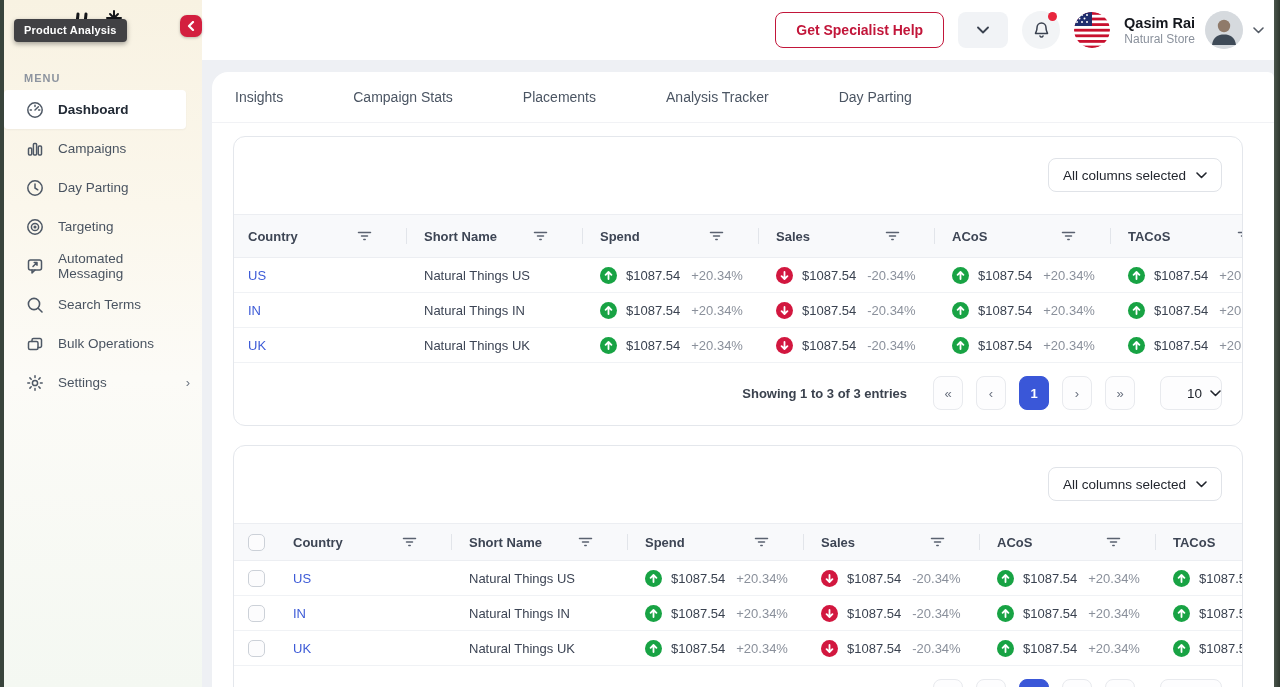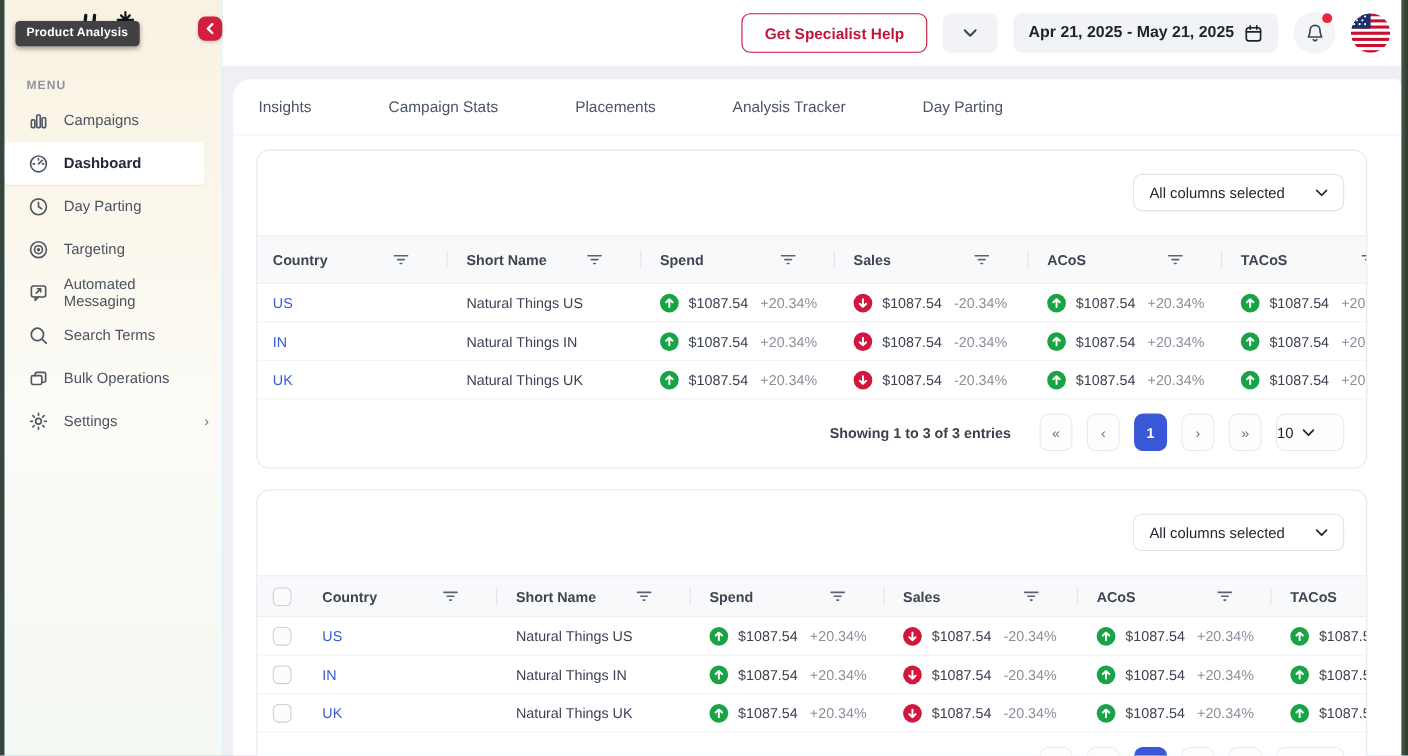--- a/index.html
+++ b/index.html
@@ -1,18 +1,18 @@
 <!DOCTYPE html>
 <html><head>
 <meta charset="utf-8">
 <style>
   * { margin:0; padding:0; box-sizing:border-box; }
   html,body { width:1280px; height:687px; overflow:hidden; }
   body { font-family:"Liberation Sans","DejaVu Sans",sans-serif; background:#fff; position:relative; }
-  .page { position:absolute; inset:0; width:1280px; height:687px; overflow:hidden; background:#7dd3fc; }
+  .page { position:absolute; inset:0; width:1280px; height:687px; overflow:hidden; background:#0f766e; }
 
   
   .edge { position:absolute; top:0; bottom:0; background:#39443c; z-index:60; }
   .edge.left { left:0; width:4px; }
   .edge.right { right:0; width:6px; background:linear-gradient(90deg,#4a554c,#2e382f); }
 
   
   .sidebar { position:absolute; left:4px; top:0; bottom:0; width:198px;
     background:linear-gradient(180deg,#f8f2e2 0%, #fbf7ec 30%, #fcfbf7 55%, #f4f8f2 100%); z-index:5; }
   .logo-row { position:relative; height:58px; }
@@ -64,21 +64,21 @@
     padding:7px 16px; box-shadow:0 2px 0 #3b5bd8 inset 0 0; position:relative; }
   .tab.active::after { content:""; position:absolute; left:8px; right:8px; bottom:-2px; height:2px;
     background:#3b5bd8; border-radius:2px; }
 
   .table-card { width:1010px; margin-left:21px; border:1px solid #e4e7ec; border-radius:12px;
     background:#fff; overflow:hidden; }
   .table-card.first { margin-top:13px; }
   .table-card.second { margin-top:19px; height:400px; }
   .card-toolbar { display:flex; justify-content:flex-end; padding:21px 20px 0; }
   .columns-dd { height:34px; border:1px solid #e0e3e8; background:#fff; border-radius:8px; cursor:pointer;
-    display:flex; align-items:center; gap:28px; padding:0 14px; font-size:13.5px; color:#22262e;
+    display:flex; align-items:center; gap:10px; padding:0 14px; font-size:13.5px; color:#22262e;
     font-family:"Liberation Sans","DejaVu Sans",sans-serif; }
 
   .tbl { width:1056px; margin-top:22px; }
   .tbl.with-cb { width:1101px; }
   .tbl-head { display:flex; background:#f8f9fb; border-top:1px solid #eceef2; border-bottom:1px solid #eceef2; height:44px; }
   .second .tbl-head { height:38px; }
   .th { width:176px; flex:none; display:flex; align-items:center; padding:0 14px; position:relative;
     font-size:13px; font-weight:700; color:#3d4554; }
   .th::after { content:""; position:absolute; right:3px; top:50%; transform:translateY(-50%);
     width:1px; height:16px; background:#e2e5ea; }
@@ -98,21 +98,21 @@
   .badge.down { background:#d2173f; }
   .m-val { color:#3a4250; }
   .m-chg { color:#8a909b; margin-left:2px;text-align:center; }
 
   .pagination { display:flex; align-items:center; justify-content:flex-end; gap:13px; padding:13px 20px 15px; }
   .pg-summary { font-size:13px; font-weight:600; color:#3b424e; margin-right:13px; }
   .pg-btn { min-width:30px; height:34px; border:1px solid #e8eaee; background:#fdfdfe; border-radius:8px;
     color:#6b7280; font-size:13px; cursor:pointer; display:flex; align-items:center; justify-content:center; padding:0 9px; }
   .pg-btn.active { background:#3a57d8; border-color:#3a57d8; color:#fff; font-weight:600; }
   .size-dd { height:34px; min-width:62px; border:1px solid #e8eaee; background:#fdfdfe; border-radius:8px;
-    display:flex; align-items:center; justify-content:flex-start; gap:8px; font-size:13.5px; color:#22262e; cursor:pointer; }
+    display:flex; align-items:center; justify-content:flex-end; gap:8px; font-size:13.5px; color:#22262e; cursor:pointer;margin-left:12px; }
 
   svg { display:block; }
 </style>
 </head>
 <body>
 
 <div class="page">
   <div class="edge left"></div>
   <div class="edge right"></div>
 
@@ -128,40 +128,40 @@
       <button class="collapse-btn">
         <svg width="8" height="10" viewBox="0 0 8 10" fill="none" stroke="#fff" stroke-width="2.2" stroke-linecap="round" stroke-linejoin="round">
             <polyline points="6,1 2,5 6,9"></polyline>
           </svg>
       </button>
     </div>
 
     <div class="menu-label">MENU</div>
 
     <nav>
+      <div class="menu-item active">
+        <span class="mi-icon">
+          <svg width="18" height="18" viewBox="0 0 18 18" fill="none" stroke="currentColor" stroke-width="1.5" stroke-linecap="round">
+              <circle cx="9" cy="9" r="7.2"></circle>
+              <path d="M9 9 L12.4 5.8"></path>
+              <path d="M9 4.2 V5.4 M13.8 9 H12.6 M4.2 9 H5.4"></path>
+            </svg>
+        </span>
+        <span>Dashboard</span>
+      </div>
       <div class="menu-item">
         <span class="mi-icon">
           <svg width="18" height="18" viewBox="0 0 18 18" fill="none" stroke="currentColor" stroke-width="1.5" stroke-linecap="round">
               <rect x="2.5" y="8" width="3.2" height="7" rx="1"></rect>
               <rect x="7.4" y="3.5" width="3.2" height="11.5" rx="1"></rect>
               <rect x="12.3" y="6" width="3.2" height="9" rx="1"></rect>
             </svg>
         </span>
         <span>Campaigns</span>
       </div>
-      <div class="menu-item active">
-        <span class="mi-icon">
-          <svg width="18" height="18" viewBox="0 0 18 18" fill="none" stroke="currentColor" stroke-width="1.5" stroke-linecap="round">
-              <circle cx="9" cy="9" r="7.2"></circle>
-              <path d="M9 9 L12.4 5.8"></path>
-              <path d="M9 4.2 V5.4 M13.8 9 H12.6 M4.2 9 H5.4"></path>
-            </svg>
-        </span>
-        <span>Dashboard</span>
-      </div>
       <div class="menu-item">
         <span class="mi-icon">
           <svg width="18" height="18" viewBox="0 0 18 18" fill="none" stroke="currentColor" stroke-width="1.5" stroke-linecap="round">
               <circle cx="9" cy="9" r="7.2"></circle>
               <path d="M9 5 V9 L11.8 10.8"></path>
             </svg>
         </span>
         <span>Day Parting</span>
       </div>
       <div class="menu-item">
@@ -217,27 +217,20 @@
 
   <header class="topbar">
     <button class="help-btn">Get Specialist Help</button>
 
     <button class="chev-btn">
       <svg width="12" height="8" viewBox="0 0 12 8" fill="none" stroke="currentColor" stroke-width="1.8" stroke-linecap="round" stroke-linejoin="round">
           <polyline points="1,1.5 6,6.5 11,1.5"></polyline>
         </svg>
     </button>
 
-    <button class="date-btn">
-      <span>Apr 21, 2025 - May 21, 2025</span>
-      <svg width="17" height="17" viewBox="0 0 17 17" fill="none" stroke="#1d222b" stroke-width="1.5" stroke-linecap="round">
-          <rect x="2" y="3.2" width="13" height="12" rx="2.5"></rect>
-          <path d="M5.5 1.5 V4.5 M11.5 1.5 V4.5 M2 7 H15"></path>
-        </svg>
-    </button>
 
     <button class="bell-btn">
       <svg width="17" height="18" viewBox="0 0 17 18" fill="none" stroke="currentColor" stroke-width="1.5" stroke-linecap="round" stroke-linejoin="round">
           <path d="M8.5 2 C5.7 2 4 4.2 4 6.8 C4 10.5 2.5 11.6 2.5 12.6 H14.5 C14.5 11.6 13 10.5 13 6.8 C13 4.2 11.3 2 8.5 2 Z"></path>
           <path d="M7 15 A1.6 1.6 0 0 0 10 15"></path>
         </svg>
       <span class="bell-dot"></span>
     </button>
 
     <span class="flag">
@@ -266,20 +259,38 @@
             <circle cx="5.5" cy="6.5" r="1"></circle>
               <circle cx="10.5" cy="6.5" r="1"></circle>
             <circle cx="3" cy="10" r="1"></circle>
               <circle cx="8" cy="10" r="1"></circle>
               <circle cx="13" cy="10" r="1"></circle>
           </g>
         </g>
       </svg>
     </span>
 
+    <div class="userbox">
+      <div class="user-meta">
+        <div class="user-name">Qasim Rai</div>
+        <div class="user-store">Natural Store</div>
+      </div>
+      <span class="avatar">
+        <svg width="38" height="38" viewBox="0 0 38 38">
+          <circle cx="19" cy="19" r="19" fill="#d6dade"></circle>
+          <circle cx="19" cy="15" r="6.2" fill="#8f7a6a"></circle>
+          <path d="M7 34 C8 26 13 23.5 19 23.5 C25 23.5 30 26 31 34 Z" fill="#3e4a57"></path>
+        </svg>
+      </span>
+      <span class="user-chev">
+        <svg width="11" height="7" viewBox="0 0 11 7" fill="none" stroke="currentColor" stroke-width="1.6" stroke-linecap="round" stroke-linejoin="round">
+            <polyline points="1,1 5.5,5.5 10,1"></polyline>
+          </svg>
+      </span>
+    </div>
   </header>
 
   <main class="content">
     <div class="main-card">
 
       <div class="tabs">
         <div class="tab">Insights</div>
         <div class="tab">Campaign Stats</div>
         <div class="tab">Placements</div>
         <div class="tab">Analysis Tracker</div>

